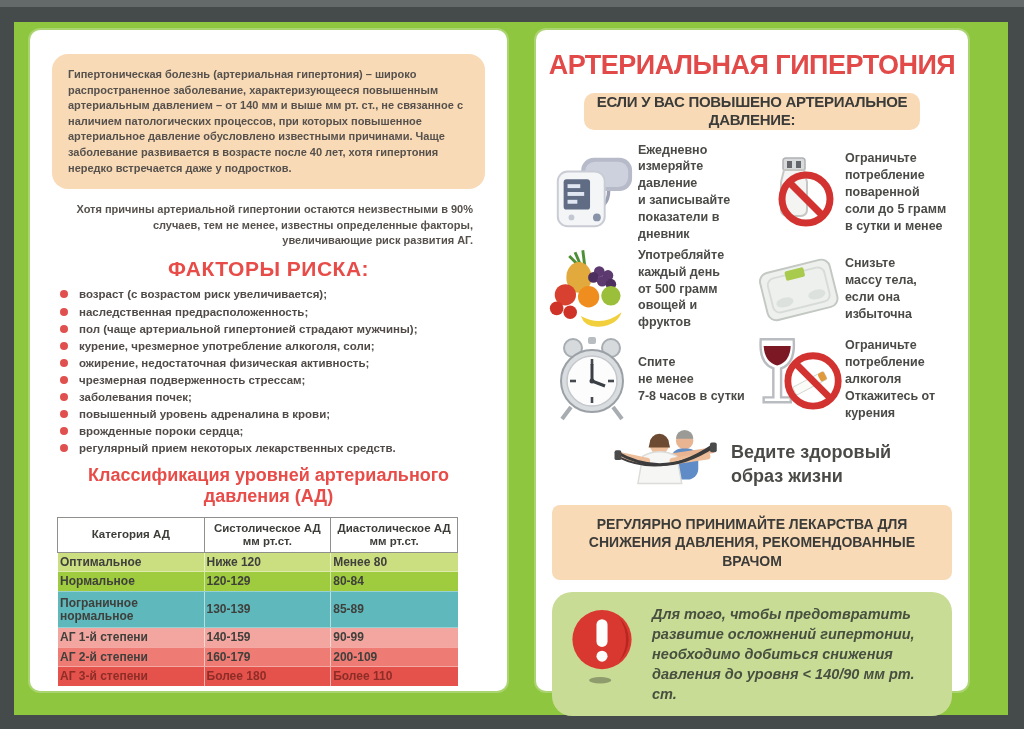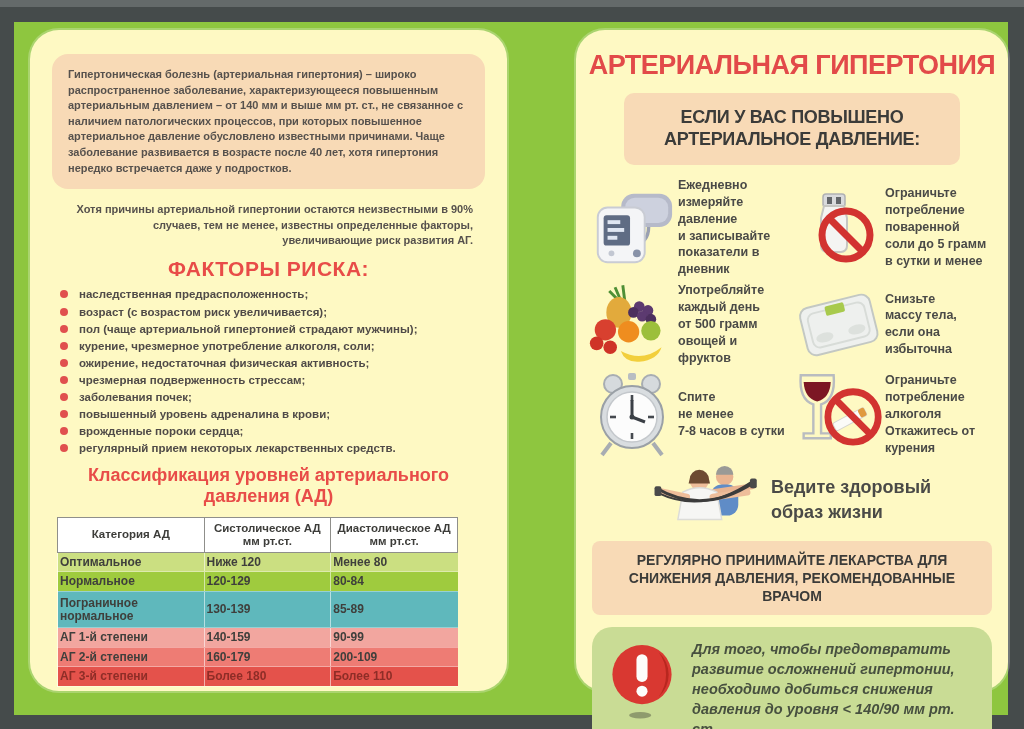--- a/index.html
+++ b/index.html
@@ -9,25 +9,25 @@
     background:#454b4b;
     position:relative;
     overflow:hidden;
   }
   .frame-top-strip { position:absolute; left:0; top:0; width:100%; height:7px; background:#646a6a; }
   .green-bg {
     position:absolute; left:14px; top:22px; width:994px; height:693px;
     background:#8ec63f;
   }
   .panel {
-    position:absolute; top:30px; height:661px; background:#fef9c3;
-    border-radius:29px; box-shadow:0 0 0 2px rgba(255,255,255,.25);
+    position:absolute; top:30px; height:661px; background:#ffffff;
+    border-radius:10px; box-shadow:0 0 0 2px rgba(255,255,255,.25);
   }
   .panel-left  { left:30px;  width:477px; }
-  .panel-right { left:536px; width:432px;margin-left:40px; }
+  .panel-right { left:536px; width:432px; }
 
   
   .intro-box {
     margin:24px 22px 0 22px; background:#f8dab6; border-radius:16px;
     padding:13px 16px; font-size:11px; font-weight:bold; color:#56514d;
     line-height:1.42;
   }
   .intro-2 {
     margin:13px 34px 0 34px; text-align:right;
     font-size:11px; font-weight:bold; color:#56514d; line-height:1.4;
@@ -69,22 +69,22 @@
   tr.r4 td { background:#ee7c74; }
   tr.r5 td { background:#e4524b; color:#8e2d27; }
 
   
   .main-title {
     margin-top:20px; text-align:center; color:#e24a49;
     font-size:27px; font-weight:bold; letter-spacing:-0.5px;
   }
   .subtitle-box {
     margin:12px 48px 0 48px; background:#f8dab6; border-radius:10px;
-    padding:14px 6px; text-align:center; color:#3b3b39;
-    font-size:18px; font-weight:bold; line-height:1.22; letter-spacing:-0.3px;
+    padding:0 6px; text-align:center; color:#3b3b39;
+    font-size:15px; font-weight:bold; line-height:1.22; letter-spacing:-0.3px;
   }
   .tips-grid {
     margin:12px 8px 0 10px; display:grid;
     grid-template-columns:1fr 1fr; row-gap:4px;
   }
   .tip { display:flex; align-items:center; min-height:84px; }
   .tip-icon { width:92px; flex:0 0 92px; display:flex; align-items:center; justify-content:center; }
   .tip-text {
     flex:1; font-size:12.5px; font-weight:bold; color:#4a4a47;
     line-height:1.35; white-space:pre-line; padding-right:4px;
@@ -118,22 +118,22 @@
 
   <div class="intro-box">
     <span>Гипертоническая болезнь (артериальная гипертония) – широко распространенное заболевание, характеризующееся повышенным артериальным давлением – от 140 мм и выше мм рт. ст., не связанное с наличием патологических процессов, при которых повышенное артериальное давление обусловлено известными причинами. Чаще заболевание развивается в возрасте после 40 лет, хотя гипертония нередко встречается даже у подростков.</span>
   </div>
 
   <div class="intro-2">Хотя причины артериальной гипертонии остаются неизвестными в 90% случаев, тем не менее, известны определенные факторы, увеличивающие риск развития АГ.</div>
 
   <div class="risk-heading">ФАКТОРЫ РИСКА:</div>
 
   <ul class="risk-list">
+    <li>возраст (с возрастом риск увеличивается);</li>
     <li>наследственная предрасположенность;</li>
-    <li>возраст (с возрастом риск увеличивается);</li>
     <li>пол (чаще артериальной гипертонией страдают мужчины);</li>
     <li>курение, чрезмерное употребление алкоголя, соли;</li>
     <li>ожирение, недостаточная физическая активность;</li>
     <li>чрезмерная подверженность стрессам;</li>
     <li>заболевания почек;</li>
     <li>повышенный уровень адреналина в крови;</li>
     <li>врожденные пороки сердца;</li>
     <li>регулярный прием некоторых лекарственных средств.</li>
   </ul>
 

